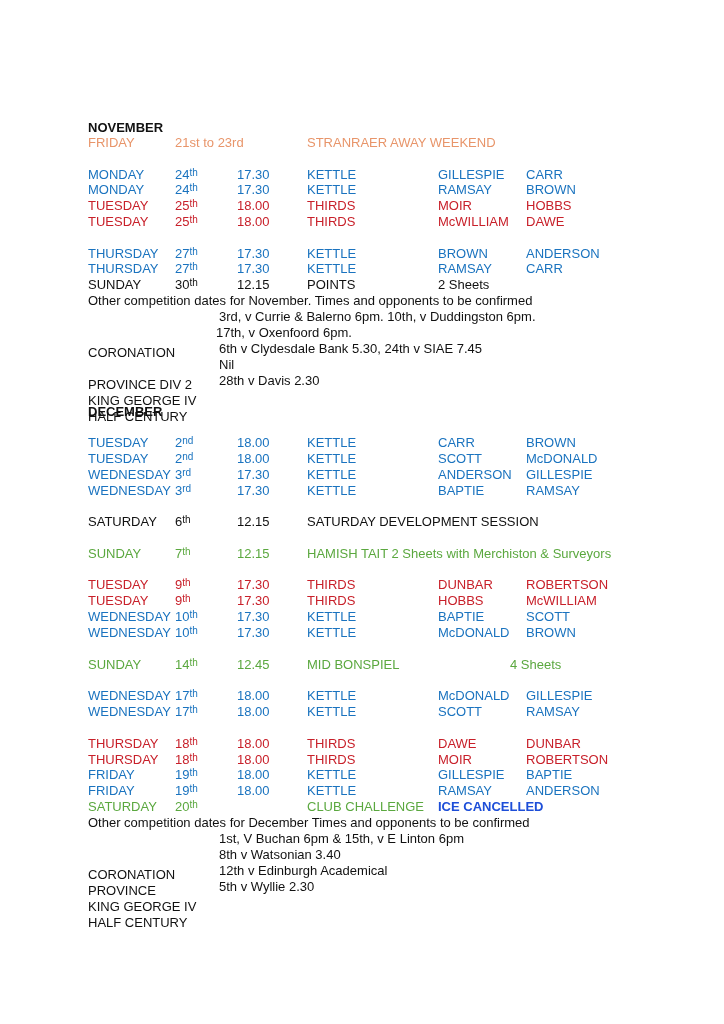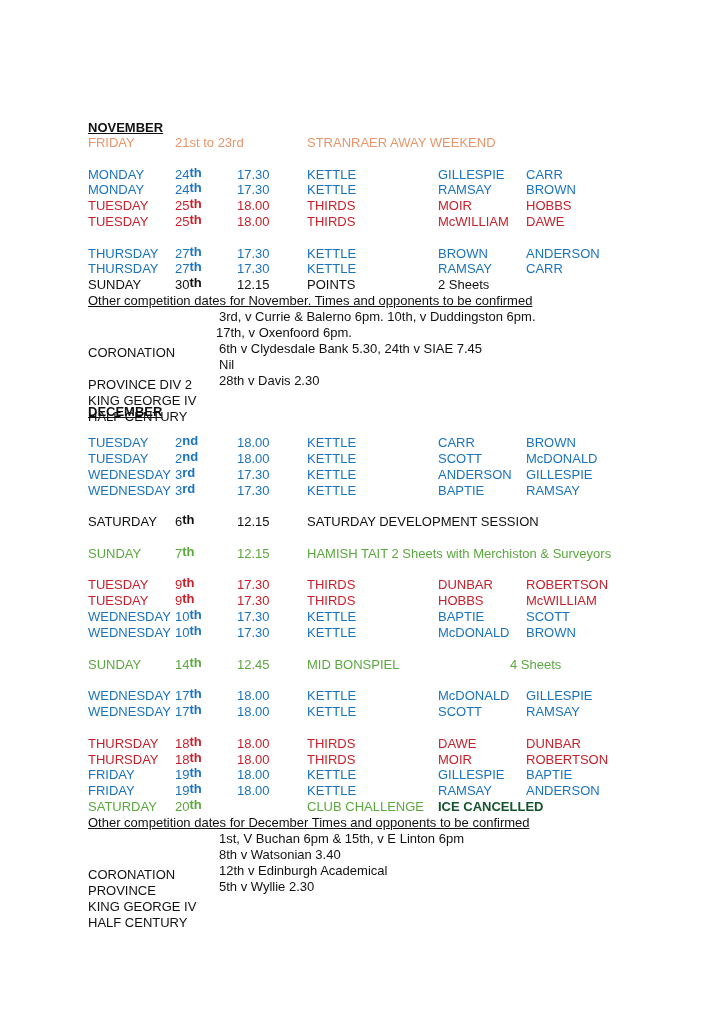--- a/index.html
+++ b/index.html
@@ -6,25 +6,25 @@
   body { width:724px; height:1024px; position:relative; overflow:hidden;
          font-family:"Liberation Sans", sans-serif; font-size:13px; color:#111; }
   .row { position:absolute; left:0; height:16px; line-height:16px; white-space:nowrap; }
   .row span { position:absolute; top:0; }
   .c-day { left:88px; }
   .c-date { left:175px; }
   .c-time { left:237px; }
   .c-event { left:307px; }
   .c-p1 { left:438px; }
   .c-p2 { left:526px; }
-  .c-full { left:88px;text-decoration:underline; }
+  .c-full { left:88px; }
   .c-label { left:88px;margin-top:36px; }
   .c-detail { left:219px; }
   .c-detail2 { left:216px; }
-  sup { font-size:13px; vertical-align:top; line-height:12px;font-weight:bold; }
+  sup { font-size:10px; vertical-align:top; line-height:12px; }
   .hdr { font-weight:bold; }
   .orange { color:#E8956A; }
   .blue { color:#1A73BF; }
   .red { color:#C8202A; }
   .green { color:#5BA83F; }
   .black { color:#111111; }
   .teal { color:#1F4E6E; font-weight:bold; }
   .c-sheets { left:510px; }
 </style>
 </head>
@@ -253,21 +253,21 @@
       <span class="c-date"><span class="" style="position: static;">19</span><sup>th</sup></span>
       <span class="c-time">18.00</span>
       <span class="c-event">KETTLE</span>
       <span class="c-p1">RAMSAY</span>
       <span class="c-p2">ANDERSON</span>
     </div>
     <div class="row green" style="top: 799px;">
       <span class="c-day">SATURDAY</span>
       <span class="c-date"><span class="" style="position: static;">20</span><sup>th</sup></span>
       <span class="c-event">CLUB CHALLENGE</span>
-      <span class="c-p1 teal" style="color: #14532d;">ICE CANCELLED</span>
+      <span class="c-p1 teal" style="color: #1d4ed8;">ICE CANCELLED</span>
     </div>
   </div>
 
 <div class="row black" style="top:815px">
   <span class="c-full">Other competition dates for December Times and opponents to be confirmed</span>
 </div>
 <div class="row black" style="top:831px">
   <span class="c-label">CORONATION</span>
   <span class="c-detail">1st, V Buchan 6pm &amp; 15th, v E Linton 6pm</span>
 </div>

